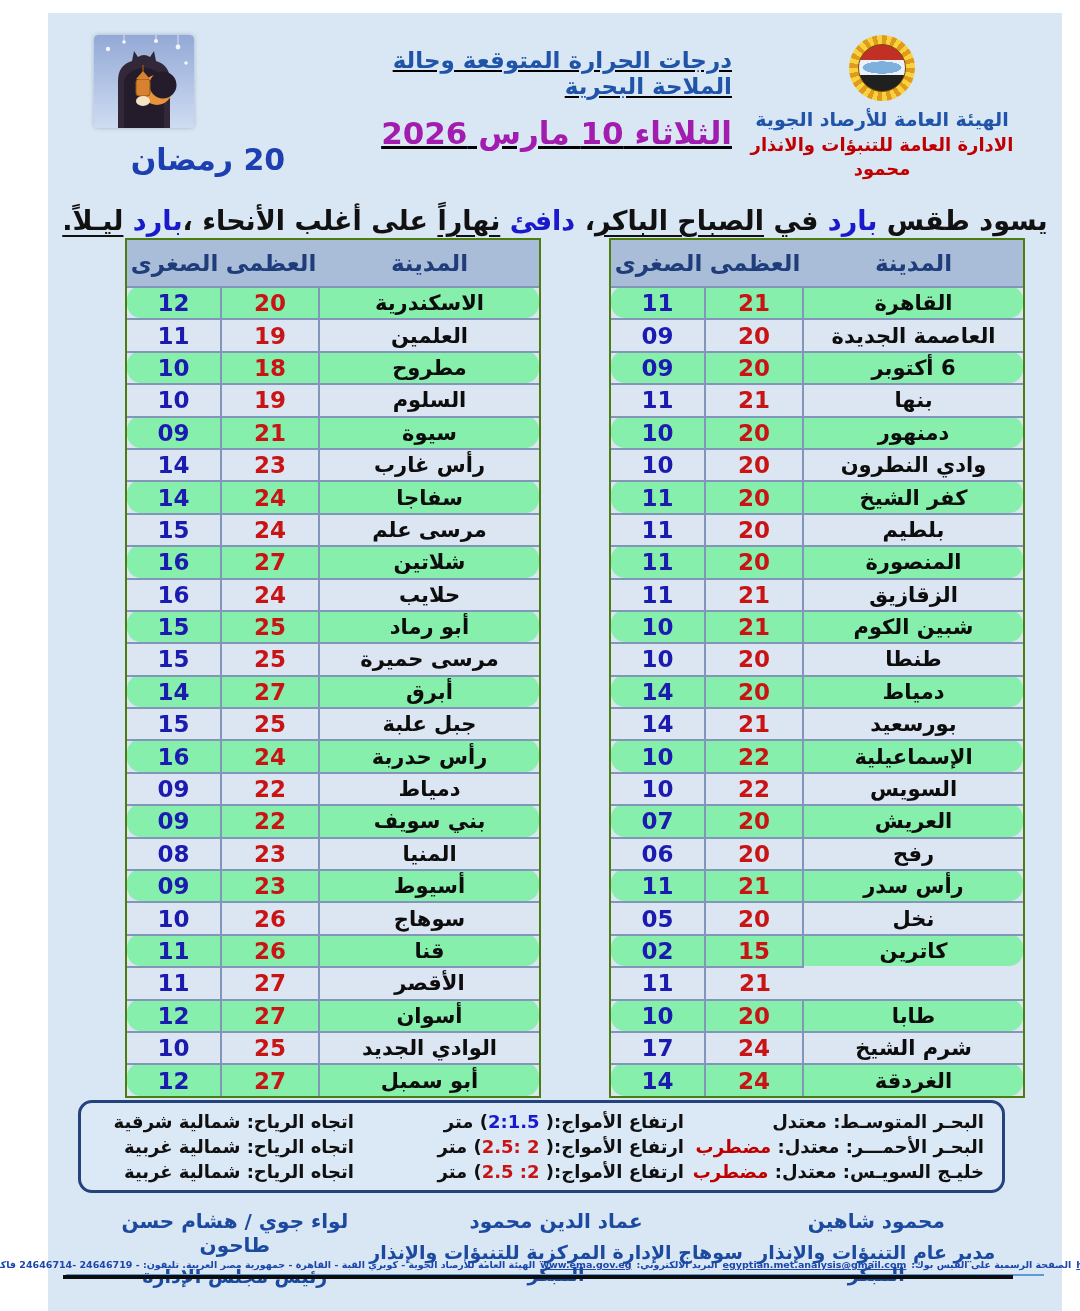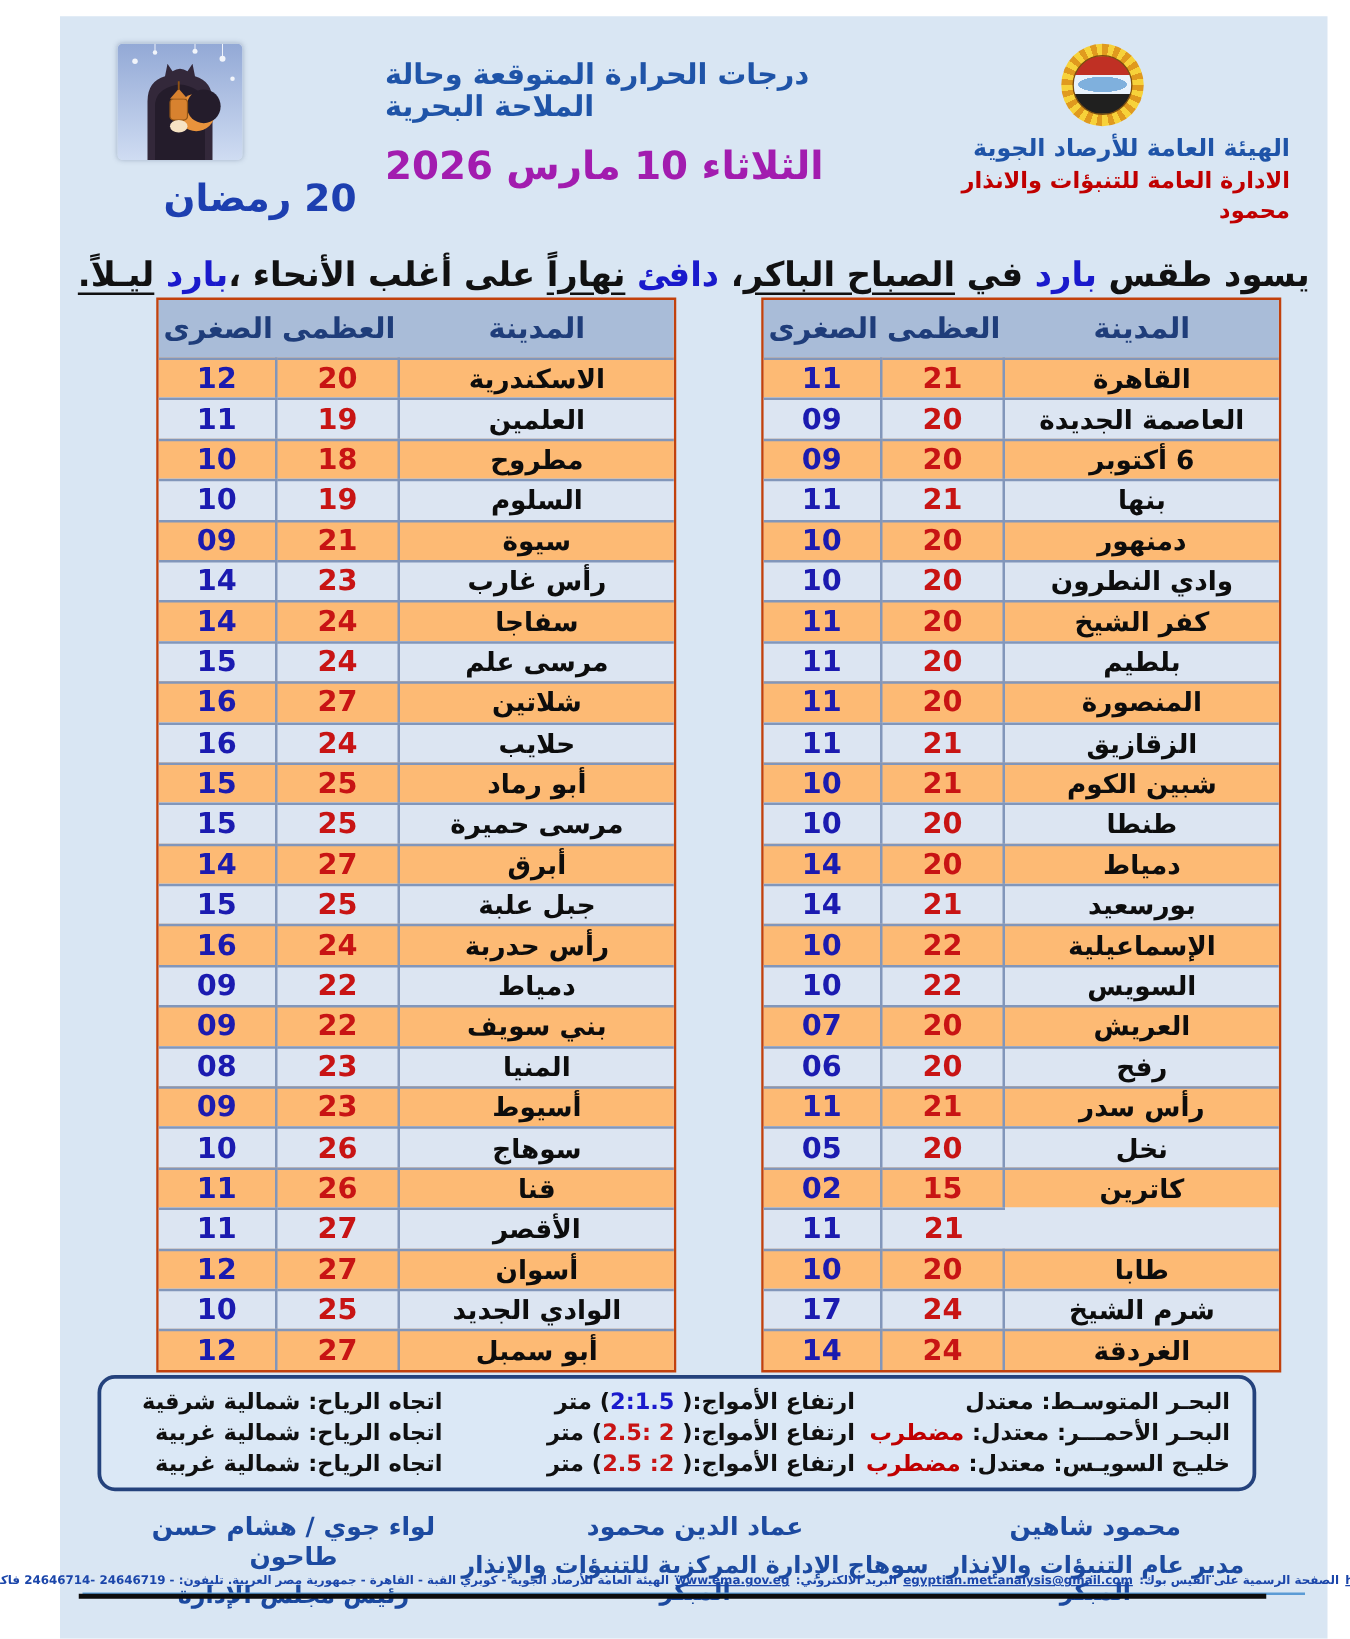--- a/index.html
+++ b/index.html
@@ -3,54 +3,54 @@
 <meta charset="utf-8">
 <style>
   html,body{margin:0;padding:0;background:#ffffff;}
   body{width:1080px;height:1311px;position:relative;overflow:hidden;
        font-family:"DejaVu Sans",sans-serif;}
   .page{position:absolute;left:48px;top:13px;width:1014px;height:1298px;
         background:#d9e6f3;}
 
   
   .hdr{display:flex;flex-direction:row;padding:20px 30px 0 30px;}
-  .hdr-agency{width:300px;text-align:right;}
+  .hdr-agency{width:300px;text-align:center;}
   .logo{width:66px;height:66px;border-radius:50%;margin:2px auto 6px auto;
         background:repeating-conic-gradient(#e09a1e 0 9deg,#f7d23a 9deg 18deg);
         display:flex;align-items:center;justify-content:center;}
   .logo-core{width:46px;height:46px;border-radius:50%;border:1px solid #7a4d10;
         background:
           radial-gradient(ellipse 70% 22% at 50% 49%, #7fb0dd 0 60%, rgba(0,0,0,0) 61%),
           linear-gradient(180deg,#c03024 0 33%,#e9f2fb 33% 66%,#20201f 66% 100%);}
   .org1{color:#1f54a8;font-weight:bold;font-size:19px;line-height:1.35;}
   .org2{color:#c00000;font-weight:bold;font-size:18px;line-height:1.35;}
-  .hdr-center{flex:1;text-align:left;padding-top:14px;}
+  .hdr-center{flex:1;text-align:right;padding-top:14px;text-decoration:underline;}
   .doc-title{color:#1f54a8;font-weight:bold;font-size:23px;}
   .doc-date{color:#a21caf;font-weight:bold;font-size:31px;margin-top:16px;}
   .hdr-ramadan{width:230px;text-align:center;}
   .mosque{width:100px;height:93px;border-radius:4px;display:block;margin:2px auto 0 16px;
           box-shadow:0 0 4px rgba(60,80,120,.35);}
   .hijri{color:#1d3fb0;font-weight:bold;font-size:30px;margin:14px 0 0 30px;}
 
   
   .headline{text-align:center;font-size:27px;font-weight:bold;color:#111;
             margin-top:24px;letter-spacing:0;}
   .seg-k{color:#111;}
   .seg-b{color:#1a1acc;}
   .seg-ku{color:#111;text-decoration:underline;text-underline-offset:5px;}
 
   
   .tables{position:absolute;left:0;top:225px;width:1014px;display:flex;
           justify-content:space-between;padding:0;box-sizing:border-box;}
-  .ttable{width:412px;border:2px solid #c2410c;background:#dce5f2;direction:ltr;}
+  .ttable{width:412px;border:2px solid #4d7c0f;background:#dce5f2;direction:ltr;}
   .ttable.tleft{margin-left:77px;}
   .ttable.tright{margin-right:37px;}
   .trow{display:flex;height:32.4px;}
   .trow.thead{height:46px;background:#a9bcd8;}
-  .trow.odd{background:#fdba74;}
+  .trow.odd{background:#86efac;border-radius:14px;}
   .trow.even{background:#dce5f2;}
   .tcell{display:flex;align-items:center;justify-content:center;
          border-right:2px solid #8296ba;border-top:2px solid #8296ba;box-sizing:border-box;}
   .trow .tcell:last-child{border-right:none;}
   .trow.thead .tcell{border-top:none;border-right:none;color:#1f3d7a;
          font-weight:bold;font-size:23px;}
   .c-min{width:95px;}
   .c-max{width:98px;}
   .c-city{flex:1;}
   .v-min{color:#1b1bb0;font-weight:bold;font-size:23px;}

